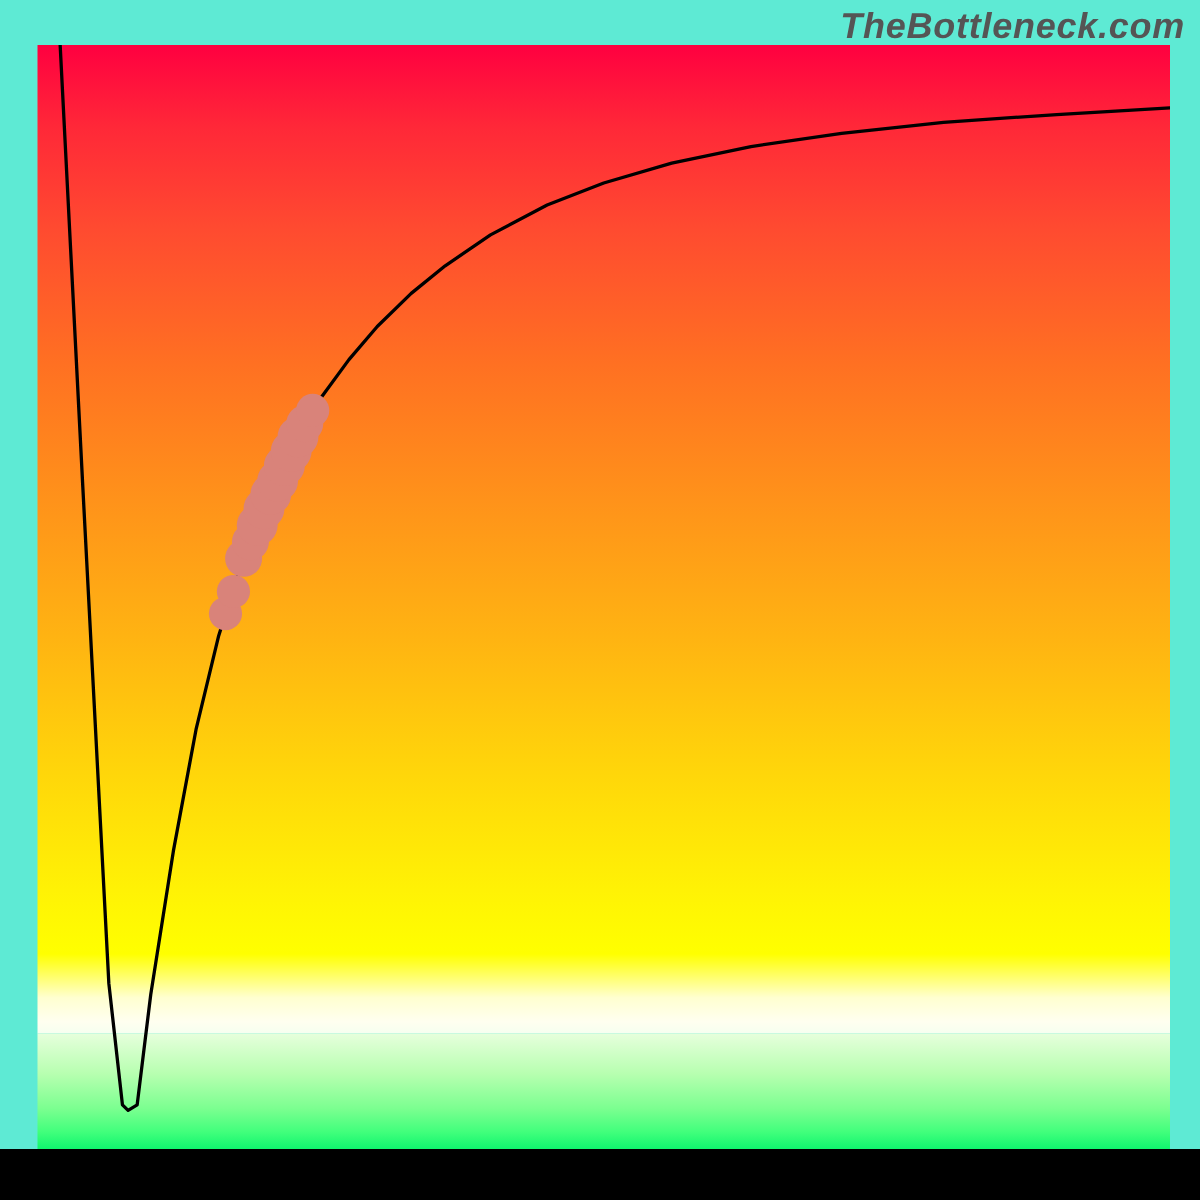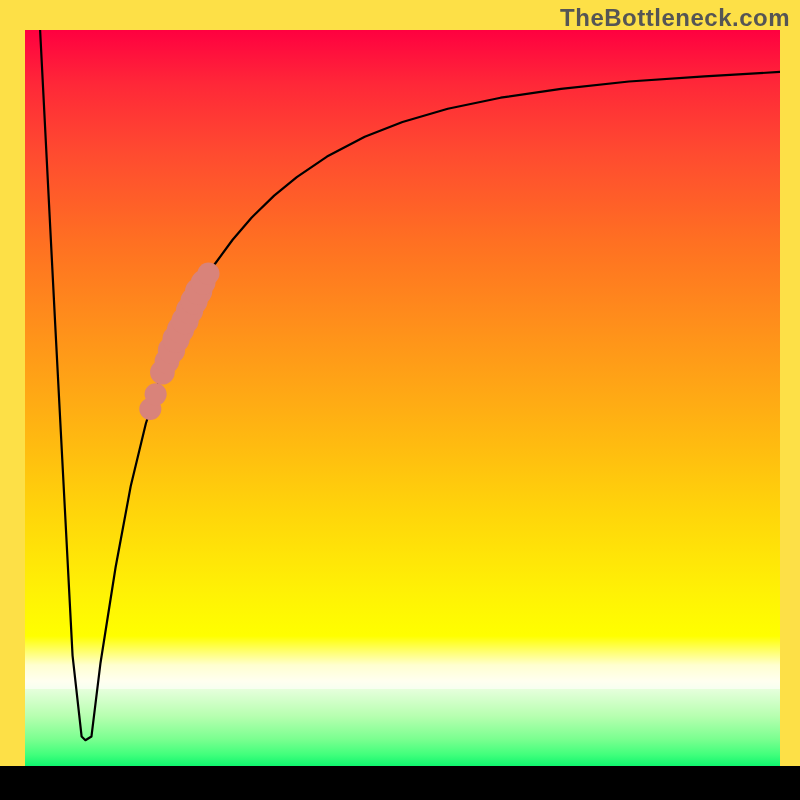--- a/index.html
+++ b/index.html
@@ -8,21 +8,22 @@
     width: 800px;
     height: 800px;
     overflow: hidden;
     background: #000;
     font-family: Arial, Helvetica, sans-serif;
   }
   .outer {
     position: relative;
     width: 800px;
     height: 800px;
-    background: #fde047;
+    background: #5eead4;
+    font-style: italic;
   }
   .watermark {
     position: absolute;
     top: 4px;
     right: 10px;
     color: #555;
     font-size: 24px;
     font-weight: 600;
     letter-spacing: 0.5px;
     user-select: none;

